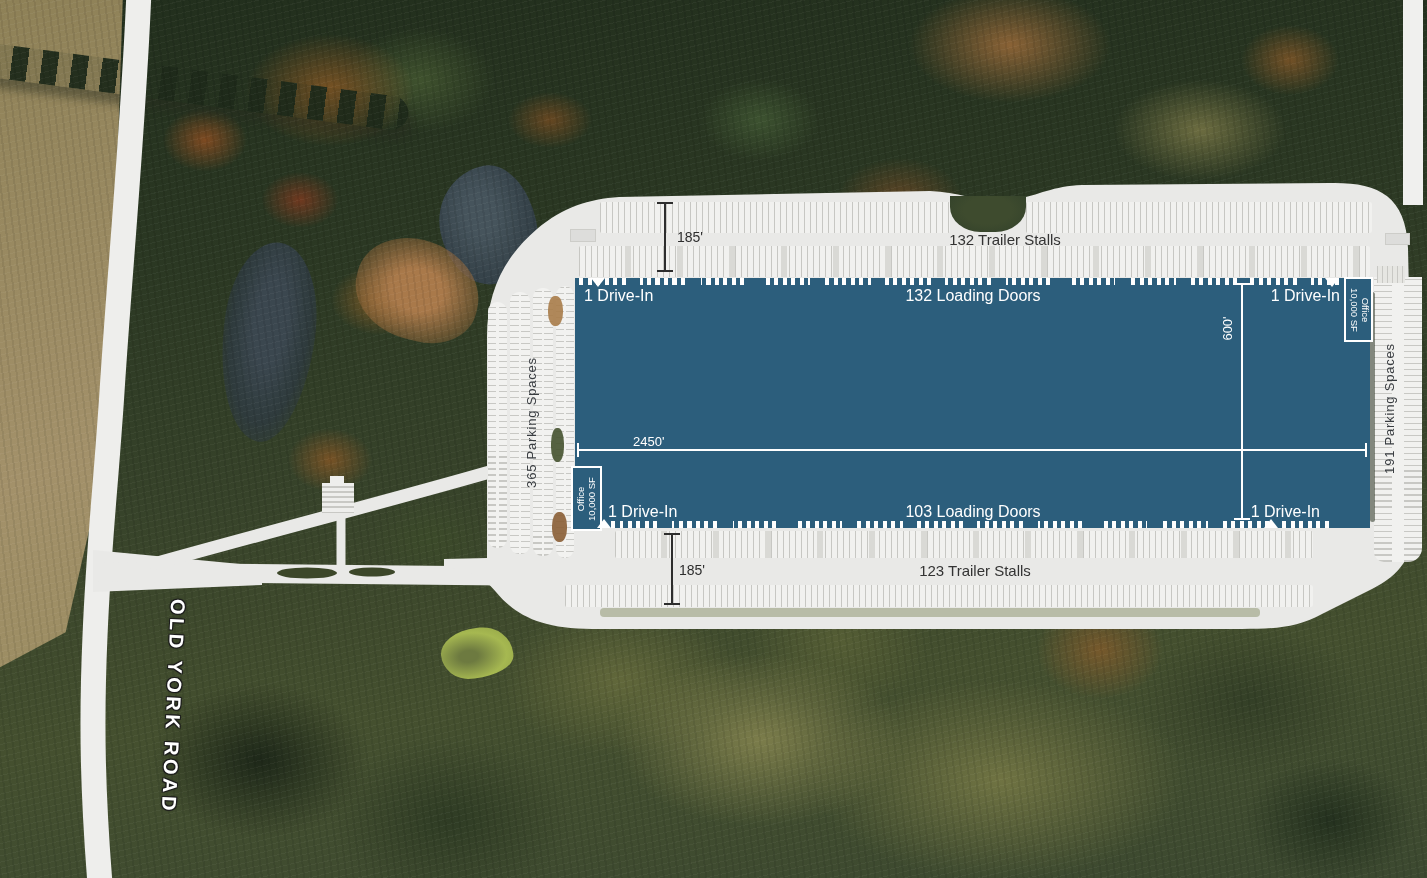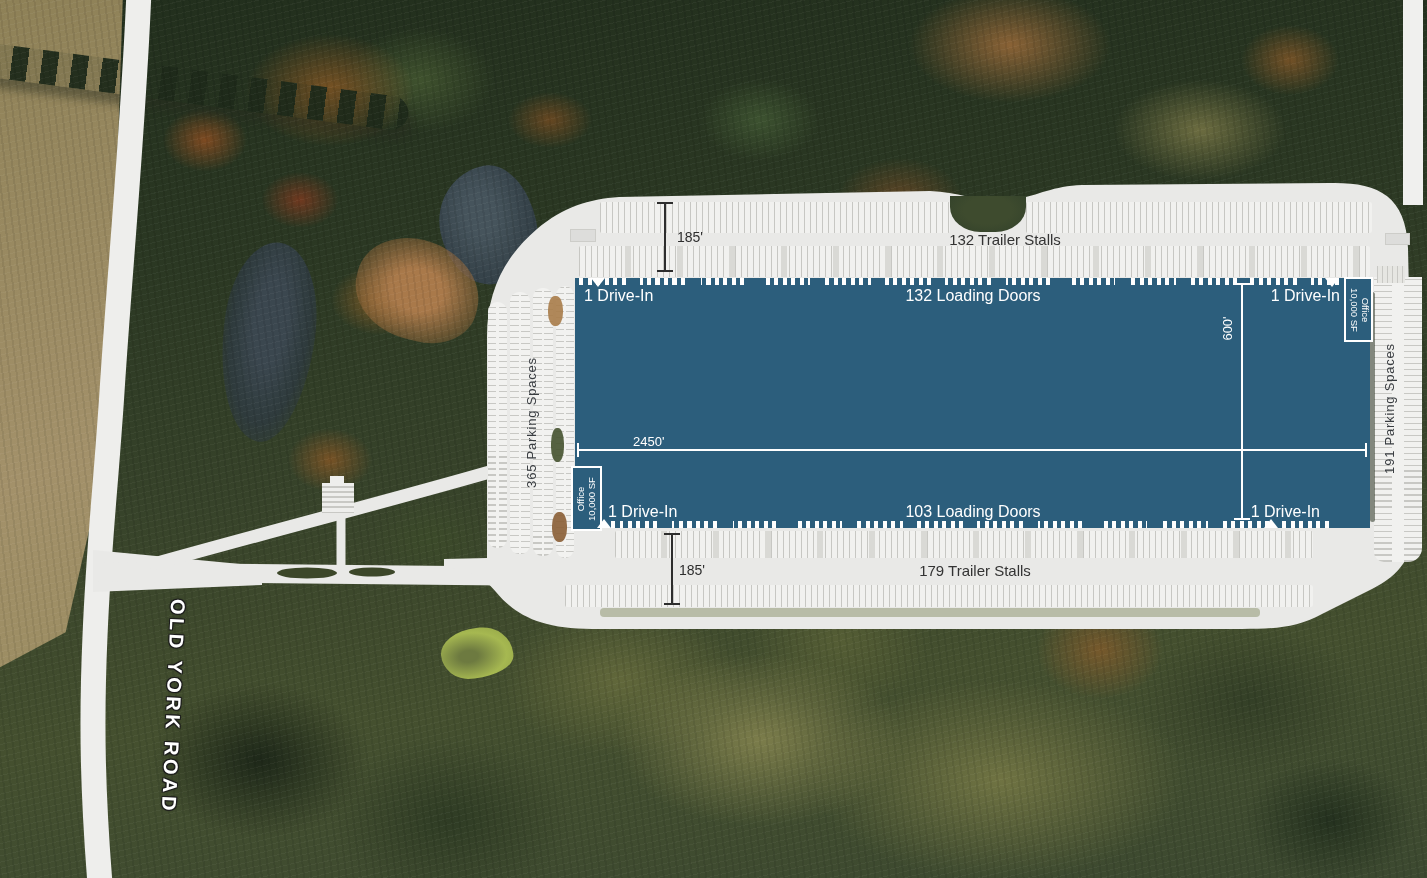--- a/index.html
+++ b/index.html
@@ -247,21 +247,21 @@
   <div class="dl dk" style="left:664px;top:533px;width:16px;height:2px;"></div>
   <div class="dl dk" style="left:664px;top:603px;width:16px;height:2px;"></div>
 
   <div class="lab w15 t-drivein-nw">1 Drive-In</div>
   <div class="lab w15 t-loading-n">132 Loading Doors</div>
   <div class="lab w15 t-drivein-ne">1 Drive-In</div>
   <div class="lab w15 t-drivein-sw">1 Drive-In</div>
   <div class="lab w15 t-loading-s">103 Loading Doors</div>
   <div class="lab w15 t-drivein-se">1 Drive-In</div>
   <div class="lab d15 t-stalls-n">132 Trailer Stalls</div>
-  <div class="lab d15 t-stalls-s">179 Trailer Stalls</div>
+  <div class="lab d15 t-stalls-s">123 Trailer Stalls</div>
   <div class="lab d14 t-185n">185'</div>
   <div class="lab d14 t-185s">185'</div>
   <div class="lab w13 t-1890">2450'</div>
   <div class="lab w13 t-600">600'</div>
   <div class="lab t-wpark">365 Parking Spaces</div>
   <div class="lab t-epark">191 Parking Spaces</div>
   <div class="lab t-road">OLD YORK ROAD</div>
 
 </div>
 

